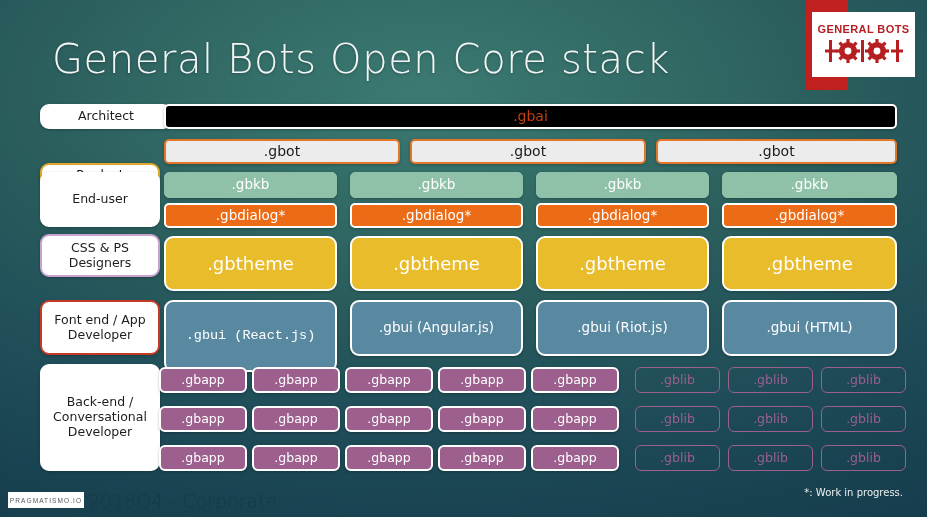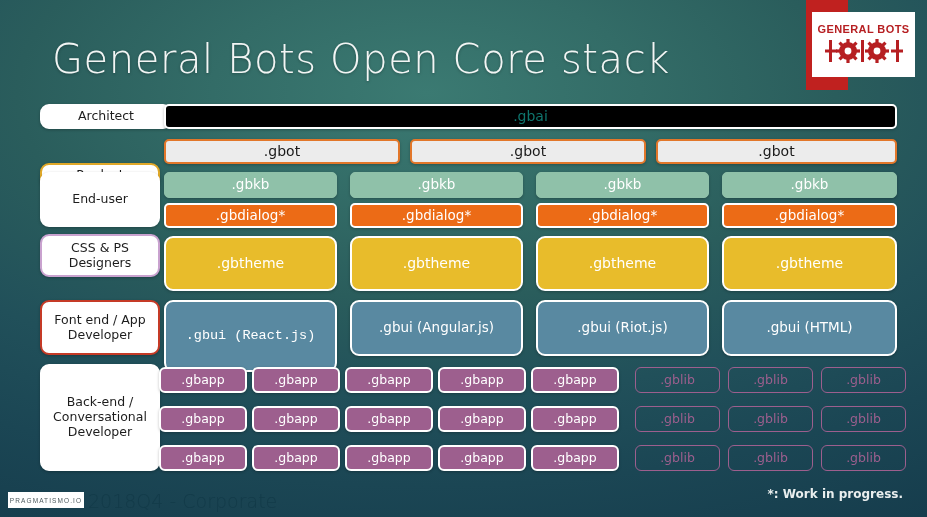--- a/index.html
+++ b/index.html
@@ -90,21 +90,21 @@
     padding: 2px 4px;
   }
   .role.gold   { border-color: #e0a828; margin-top: 24px; }
   .role.lilac  { border-color: #c9a2cf; }
   .role.red    { border-color: #c53a26; }
   .role.plain  { border-color: #ffffff; }
 
   
   .gbai {
     background: #000000;
-    color: #0f766e;
+    color: #c2410c;
     border: 2px solid #ffffff;
     font-size: 14px;
   }
   .gbot {
     background: #ececec;
     color: #1a1a1a;
     border: 2px solid #e2772a;
     font-size: 14px;
   }
   .gbkb {
@@ -117,21 +117,21 @@
     background: #ec6b16;
     color: #ffffff;
     border: 2px solid #ffffff;
     font-size: 13.5px;
   }
   .gbtheme {
     background: #e8bc2b;
     color: #ffffff;
     border: 2px solid #ffffff;
     border-radius: 9px;
-    font-size: 14px;
+    font-size: 18px;
   }
   .gbui {
     background: #5989a1;
     color: #ffffff;
     border: 2px solid #ffffff;
     border-radius: 9px;
     font-size: 13.5px;
   }
   .gbapp {
     background: #9d5f8e;
@@ -173,24 +173,23 @@
     color: #133b49;
     font-size: 19px;
     font-weight: 300;
     font-family: "DejaVu Sans", sans-serif;
     white-space: nowrap;
   }
   #footnote {
     position: absolute;
     right: 24px; top: 487px;
     color: #e9eeee;
-    font-size: 12px;
+    font-size: 10px;
     font-family: "DejaVu Sans", sans-serif;
     white-space: nowrap;
-    font-weight: bold;
   }
 </style>
 </head>
 <body>
 
 <div id="slide">
 
   <div id="red-bar"></div>
   <div id="logo-box">
     <div id="logo-text">GENERAL BOTS</div>

